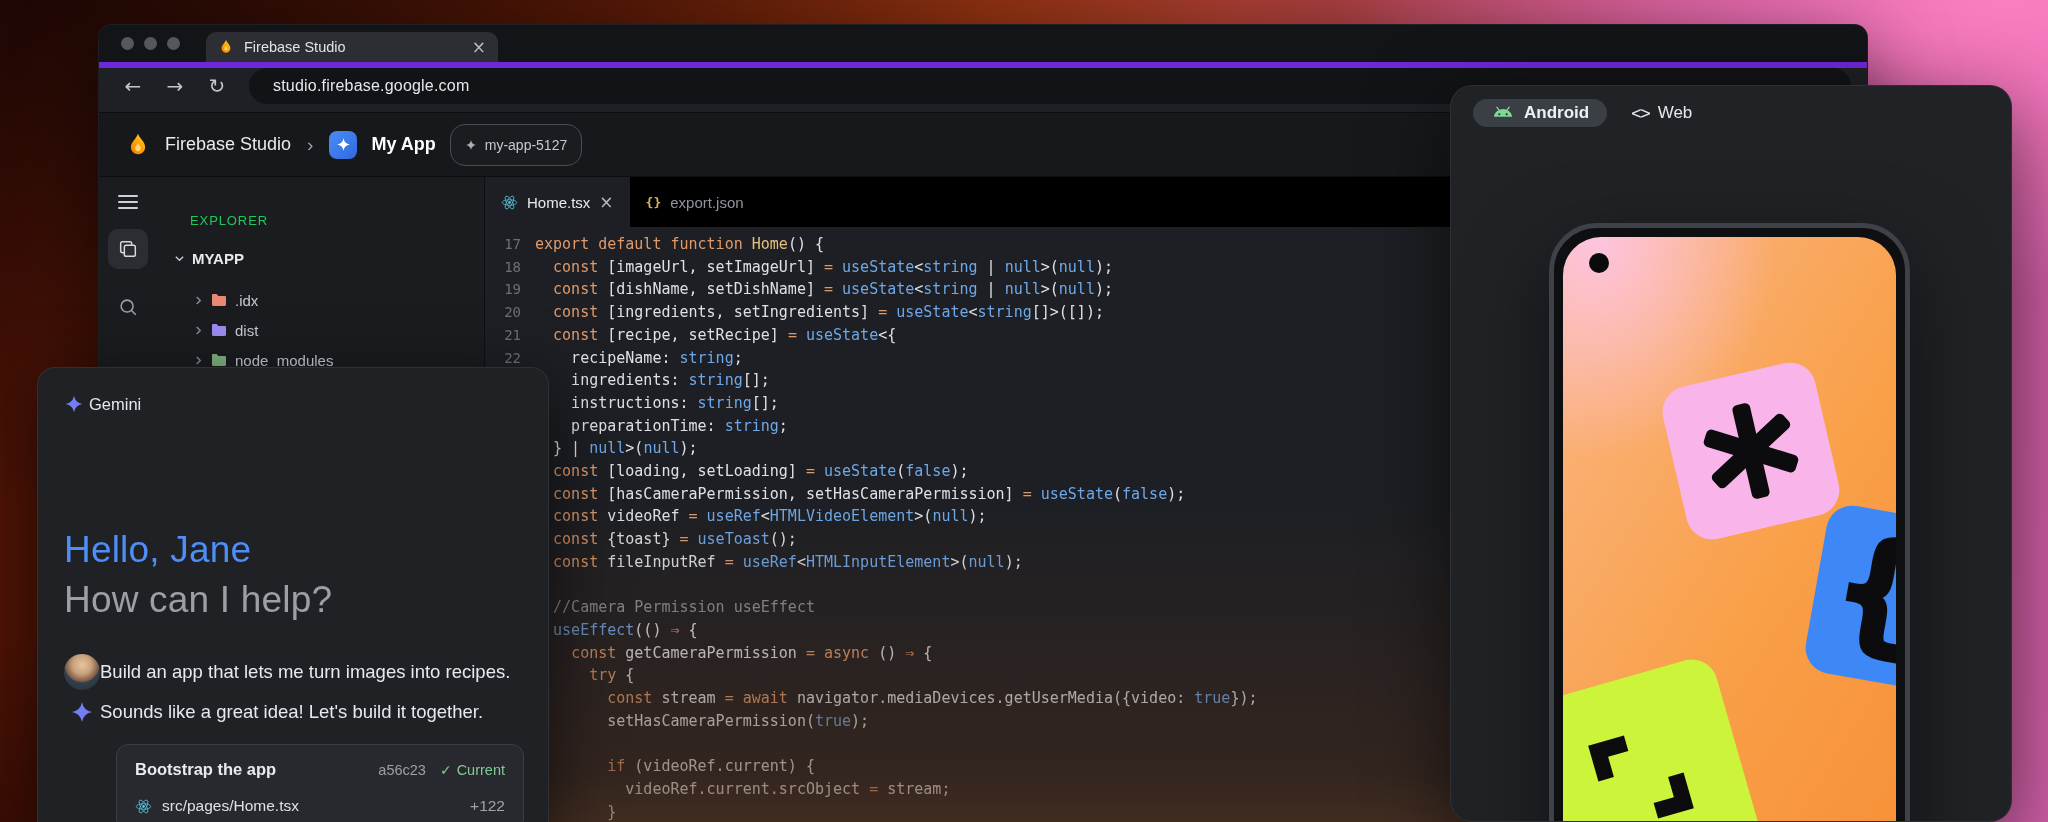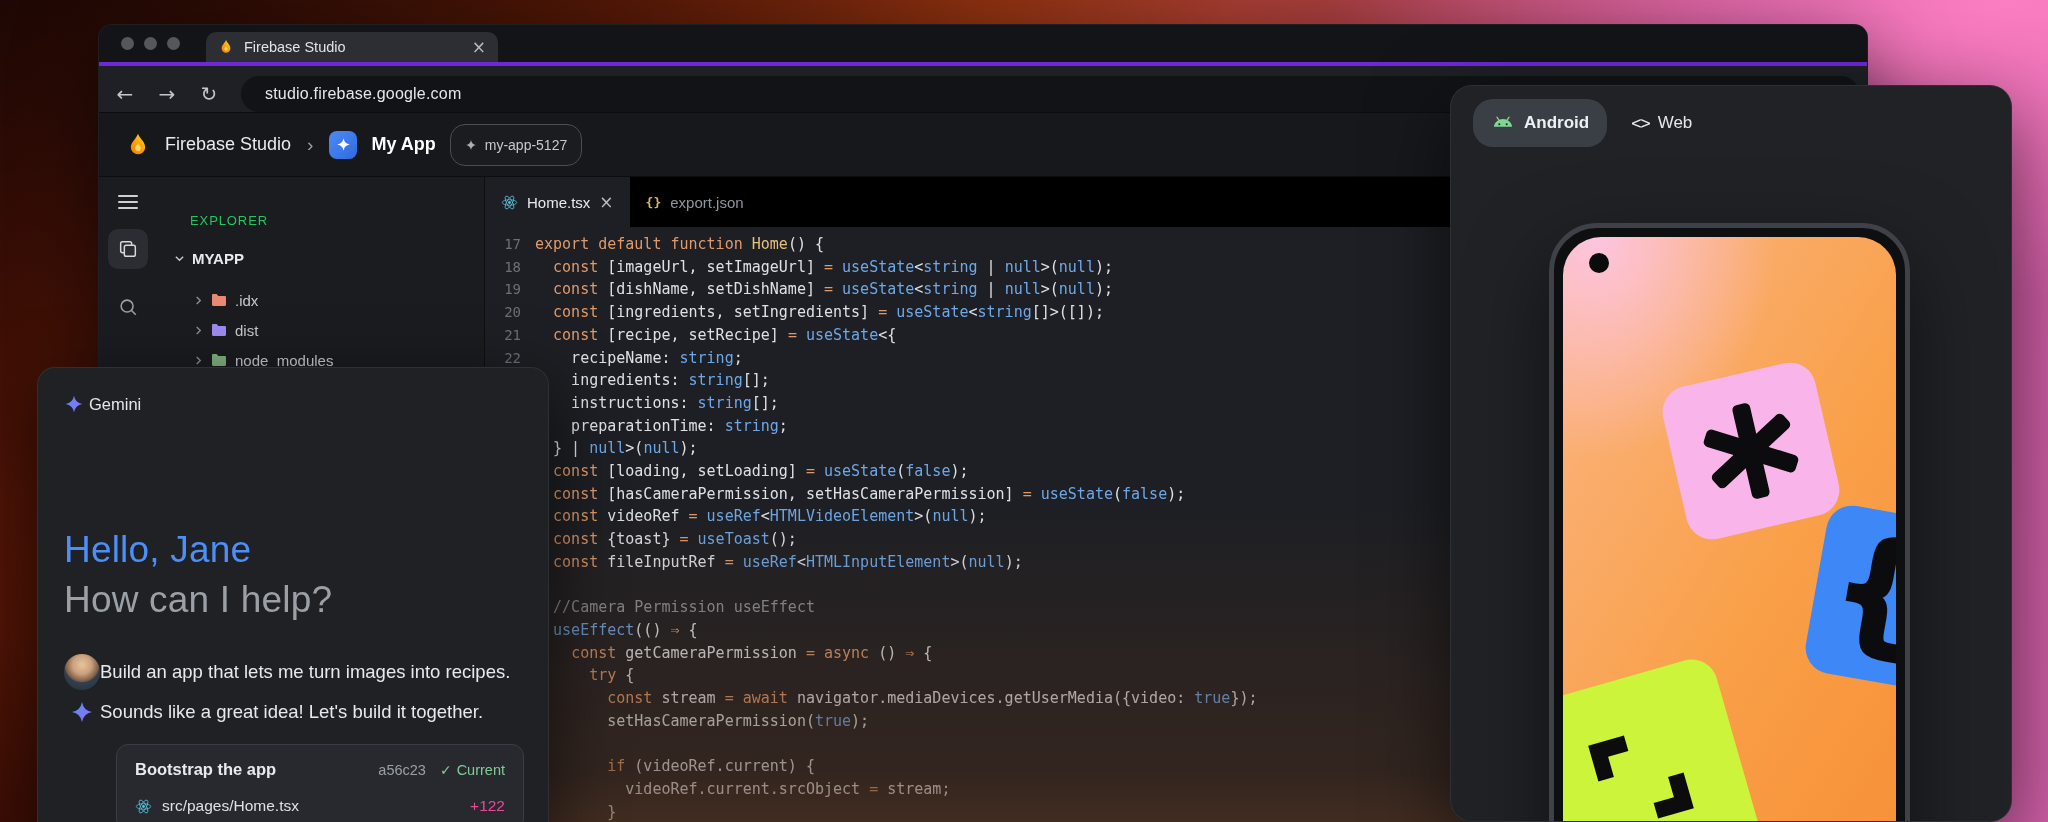--- a/index.html
+++ b/index.html
@@ -24,21 +24,21 @@
   .lights { position:absolute; left:22px; top:12px; display:flex; gap:10px; }
   .light { width:13px; height:13px; border-radius:50%; background:#54575c; }
   .btab {
     position:absolute; left:107px; bottom:0; width:292px; height:30px;
     background:#2c2e33; border-radius:10px 10px 0 0;
     display:flex; align-items:center; gap:10px; padding:0 12px;
   }
   .btab-title { flex:1; font-size:14.5px; color:#e0e3e7; white-space:nowrap; overflow:hidden; }
   .xicon::before { content:"×"; }
   .xicon { color:#b7bbc0; font-size:17px; line-height:1; font-family:"DejaVu Sans",sans-serif; }
-  .toolbar { height:50px; background:#1e2025; border-top:4px solid #6d28d9; display:flex; align-items:flex-end; padding:0 8px; gap:6px; }
+  .toolbar { height:50px; background:#1e2025; border-top:6px solid #6d28d9; display:flex; align-items:flex-start; padding:0 16px; gap:6px; }
   .navbtn { width:36px; height:36px; border-radius:50%; display:flex; align-items:center; justify-content:center; color:#c2c6cc; font-size:20px; font-family:"DejaVu Sans",sans-serif; }
   .back-ic::before { content:"←"; }  .fwd-ic::before { content:"→"; }  .rel-ic::before { content:"↻"; }
   .addr { flex:1; height:36px; margin-left:8px; background:#121316; border-radius:18px; display:flex; align-items:center; padding:0 24px; }
   .url { font-size:16px; color:#e4e7eb; letter-spacing:.2px; }
   .appheader { height:64px; background:#17181c; border-top:1px solid #0c0d10; display:flex; align-items:center; padding:0 26px; gap:14px; }
   .prod { font-size:18px; color:#e8eaed; }
   .crumb-sep { color:#9aa0a6; font-size:19px; margin:0 2px; }
   .appicon { width:28px; height:28px; border-radius:8px; background:linear-gradient(135deg,#4c8bf5,#2f6ae0); display:flex; align-items:center; justify-content:center; flex:none; }
   .appname { font-size:18px; font-weight:700; color:#ffffff; }
   .badge { display:flex; align-items:center; gap:8px; height:42px; padding:0 14px; border:1px solid #4a4e54; border-radius:15px; background:rgba(255,255,255,.02); }
@@ -85,27 +85,27 @@
     background:radial-gradient(circle at 50% 30%, #e8c49a 0%, #caa27e 30%, #7a5a44 54%, #31404c 58%, #22303b 100%); }
   .gstar-slot { width:36px; flex:none; display:flex; justify-content:center; }
   .card { margin:20px 0 0 52px; width:408px; background:#27292e; border:1px solid #3a3d43; border-radius:12px; padding:15px 18px; }
   .card-top { display:flex; align-items:center; }
   .card-title { font-size:16.5px; font-weight:600; color:#e8eaed; }
   .commit { margin-left:auto; font-size:14.5px; color:#9aa0a6; }
   .status { margin-left:14px; display:flex; align-items:center; gap:5px; font-size:14.5px; color:#81c995; }
   .check-ic::before { content:"✓"; } .check-ic { font-family:"DejaVu Sans",sans-serif; color:#81c995; font-size:14px; }
   .card-file { display:flex; align-items:flex-end; gap:10px; margin-top:18px; }
   .file-name { font-size:15.5px; color:#dde1e6; }
-  .diff { margin-left:auto; font-size:15.5px; color:#ec4899; }
+  .diff { margin-left:auto; font-size:15.5px; color:#a3a3a3; }
   
   .device { position:absolute; left:1450px; top:85px; width:562px; height:737px; z-index:4;
     background:#202226; border:1px solid rgba(255,255,255,.06); border-radius:22px;
     box-shadow:0 24px 80px rgba(0,0,0,.55); overflow:hidden; }
   .dtabs { display:flex; align-items:center; gap:24px; padding:13px 0 0 22px; }
-  .dtab-android { display:flex; align-items:center; gap:9px; height:48px; padding:0 18px; background:#3a3e45; border-radius:20px; }
+  .dtab-android { display:flex; align-items:center; gap:9px; height:28px; padding:0 18px; background:#3a3e45; border-radius:20px; }
   .dtab-android span { font-size:17px; font-weight:600; color:#eef1f4; }
   .dtab-web { display:flex; align-items:center; gap:8px; }
   .dtab-web span { font-size:17px; font-weight:500; color:#e4e7eb; }
   .code-ic::before { content:"<>"; }
   .code-ic { font-family:"DejaVu Sans Mono",monospace; font-weight:700; font-size:16px; color:#e4e7eb; letter-spacing:-1px; }
   .phone { position:absolute; left:98px; top:137px; width:361px; height:700px;
     background:#0e0f11; border:5px solid #3e4147; border-radius:48px; box-shadow:0 30px 80px rgba(0,0,0,.5); }
   .screen { position:absolute; inset:9px; border-radius:38px; overflow:hidden;
     background:
       radial-gradient(90% 55% at 10% 0%, #fdc4e0 0%, rgba(253,196,224,0) 60%),

